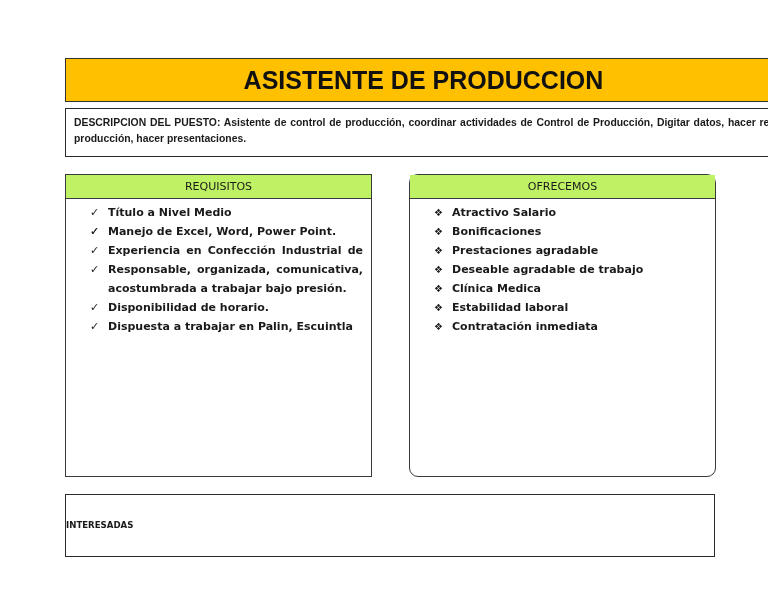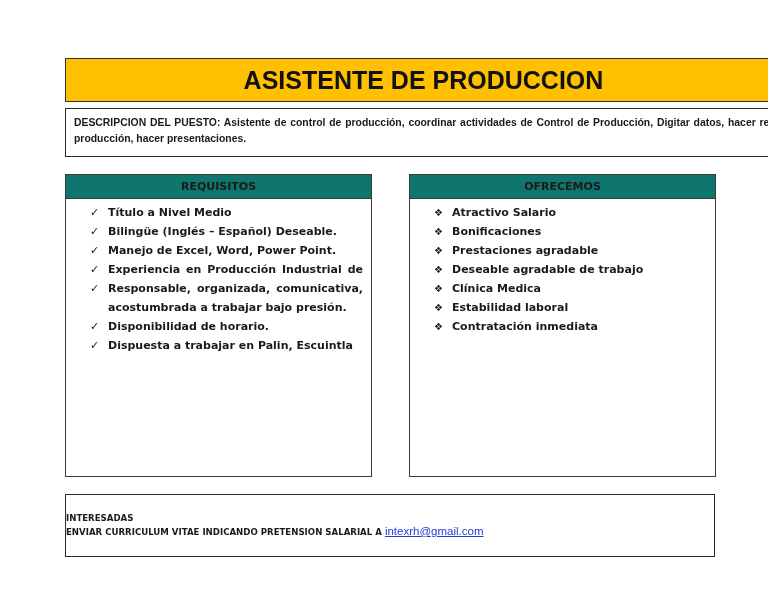--- a/index.html
+++ b/index.html
@@ -4,22 +4,22 @@
   <style>
     html, body { margin:0; padding:0; background:#ffffff; }
     body { width:768px; height:594px; position:relative; overflow:hidden; font-family:"Liberation Sans", sans-serif; color:#111; }
     .box { position:absolute; box-sizing:border-box; border:1px solid #2b2b2b; background:#fff; }
     #title-bar { left:65px; top:58px; width:717px; height:44px; background:#FFC000; border:1px solid #333; display:flex; align-items:center; justify-content:center; }
     #title-bar span { font-family:"Liberation Sans", sans-serif; font-weight:bold; font-size:25px; letter-spacing:0px; color:#111; }
     #desc-box { left:65px; top:108px; width:761px; height:49px; padding:6px 8px 0 8px; }
     #desc-box p { margin:0; font-family:"Liberation Sans", sans-serif; font-weight:bold; font-size:10.4px; line-height:16px; text-align:justify; color:#1a1a1a; }
     .panel { top:174px; height:303px; border:1px solid #3a3a3a; }
     #req-panel { left:65px; width:307px; }
-    #off-panel { left:409px; width:307px; }
-    .panel-header { height:23px; background:#0f766e; border-bottom:1px solid #3a3a3a; display:flex; align-items:center; justify-content:center; font-family:"DejaVu Sans", sans-serif; font-weight:bold; font-size:11px; color:#1a1a1a; }
+    #off-panel { left:409px; width:307px;border-radius:9px; }
+    .panel-header { height:23px; background:#bef264; border-bottom:1px solid #3a3a3a; display:flex; align-items:center; justify-content:center; font-family:"DejaVu Sans", sans-serif; font-weight:normal; font-size:11px; color:#1a1a1a; }
     .panel ul { list-style:none; margin:0; padding:4px 0 0 0; }
     #req-panel li { position:relative; padding-left:42px; padding-right:8px; font-family:"DejaVu Sans", sans-serif; font-weight:bold; font-size:11px; line-height:19px; text-align:justify; color:#1a1a1a; }
     #req-panel li .bullet { position:absolute; left:24px; top:0; font-size:11px; font-weight:normal; }
     #off-panel li { position:relative; padding-left:42px; font-family:"DejaVu Sans", sans-serif; font-weight:bold; font-size:11px; line-height:19px; color:#1a1a1a; }
     #off-panel li .bullet { position:absolute; left:24px; top:0; font-size:10px; font-weight:normal; }
     .just-line { display:block; text-align:justify; text-align-last:justify; }
     #footer-box { left:65px; top:494px; width:650px; height:63px; display:flex; flex-direction:column; align-items:flex-start; justify-content:center; }
     #footer-box .line1, #footer-box .line2 { font-family:"DejaVu Sans", sans-serif; font-weight:bold; font-size:8.6px; line-height:13px; color:#1a1a1a; }
     #footer-box a { font-family:"Liberation Sans", sans-serif; font-weight:normal; font-size:11.5px; color:#1f3fd6; text-decoration:underline; }
   </style>
@@ -31,25 +31,25 @@
 </div>
 
 <div id="desc-box" class="box">
   <p><span>DESCRIPCION DEL PUESTO:</span> <span>Asistente de control de producción, coordinar actividades de Control de Producción, Digitar datos, hacer reportes de producción, hacer presentaciones.</span></p>
 </div>
 
 <div id="req-panel" class="box panel">
   <div class="panel-header">REQUISITOS</div>
   <ul>
     <li><span class="bullet">✓</span><span>Título a Nivel Medio</span></li>
-    <li><span class="bullet">✓</span><span>Bilingüe (Inglés – Español) Deseable.</span></li>
+    <li><span class="bullet">✓</span></li>
     <li><span class="bullet">✓</span><span>Manejo de Excel, Word, Power Point.</span></li>
     <li>
         <span class="bullet">✓</span>
-        <span class="just-line">Experiencia en Producción Industrial de</span>
+        <span class="just-line">Experiencia en Confección Industrial de</span>
       </li>
     <li>
         <span class="bullet">✓</span>
         <span class="just-line">Responsable, organizada, comunicativa,</span>
         <span style="display:block">acostumbrada a trabajar bajo presión.</span>
       </li>
     <li><span class="bullet">✓</span><span>Disponibilidad de horario.</span></li>
     <li><span class="bullet">✓</span><span>Dispuesta a trabajar en Palin, Escuintla</span></li>
   </ul>
 </div>
@@ -62,14 +62,13 @@
     <li><span class="bullet">❖</span><span>Prestaciones agradable</span></li>
     <li><span class="bullet">❖</span><span>Deseable agradable de trabajo</span></li>
     <li><span class="bullet">❖</span><span>Clínica Medica</span></li>
     <li><span class="bullet">❖</span><span>Estabilidad laboral</span></li>
     <li><span class="bullet">❖</span><span>Contratación inmediata</span></li>
   </ul>
 </div>
 
 <div id="footer-box" class="box">
   <div class="line1">INTERESADAS</div>
-  <div class="line2"><span>ENVIAR CURRICULUM VITAE INDICANDO PRETENSION SALARIAL A</span> <a href="mailto:intexrh@gmail.com">intexrh@gmail.com</a></div>
 </div>
 
 </body></html>

